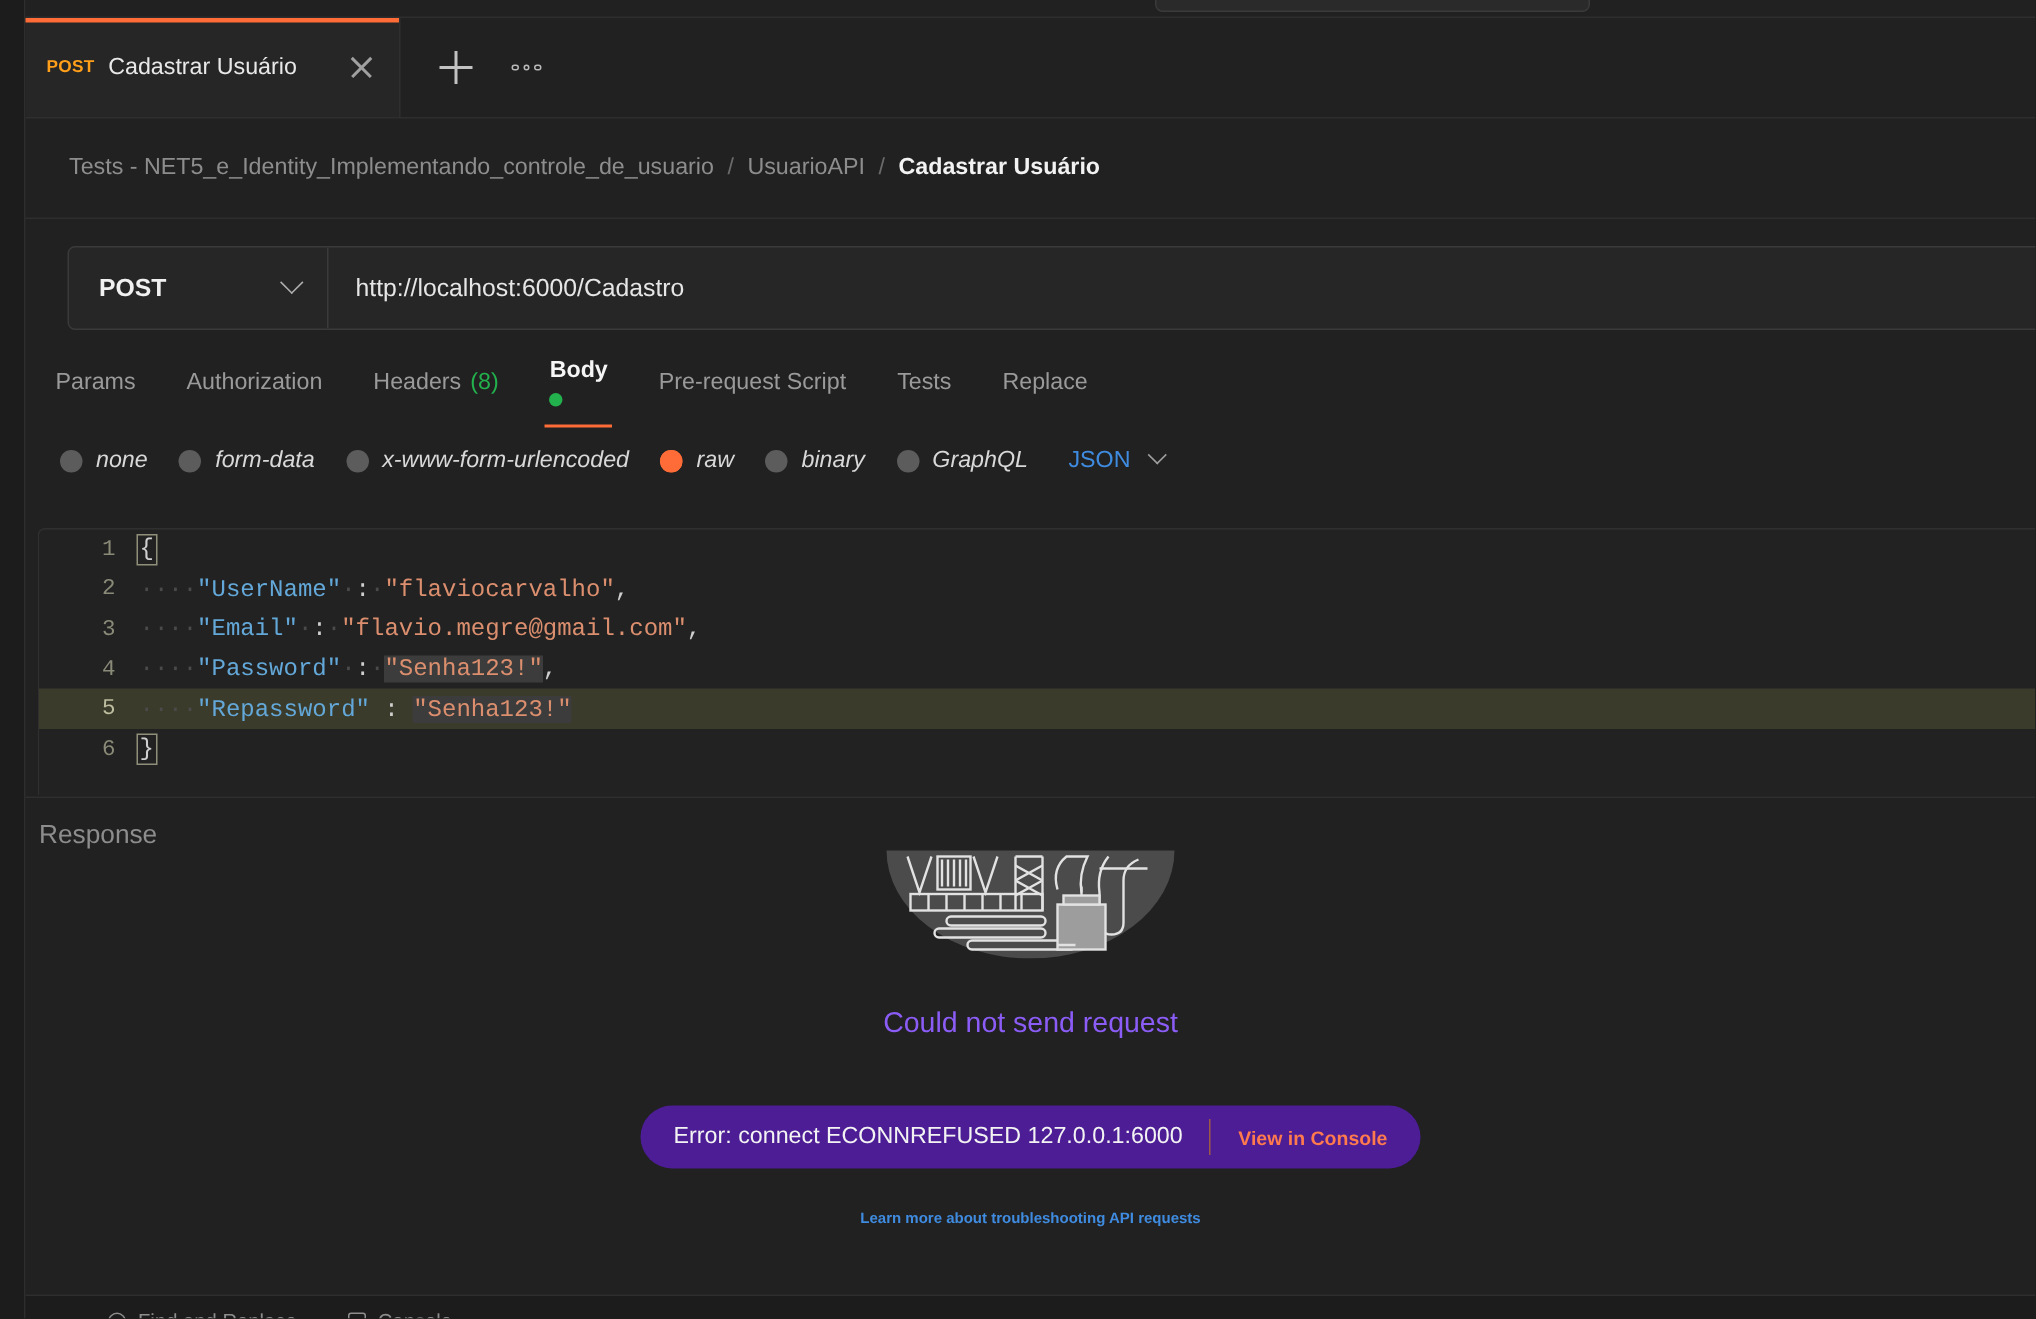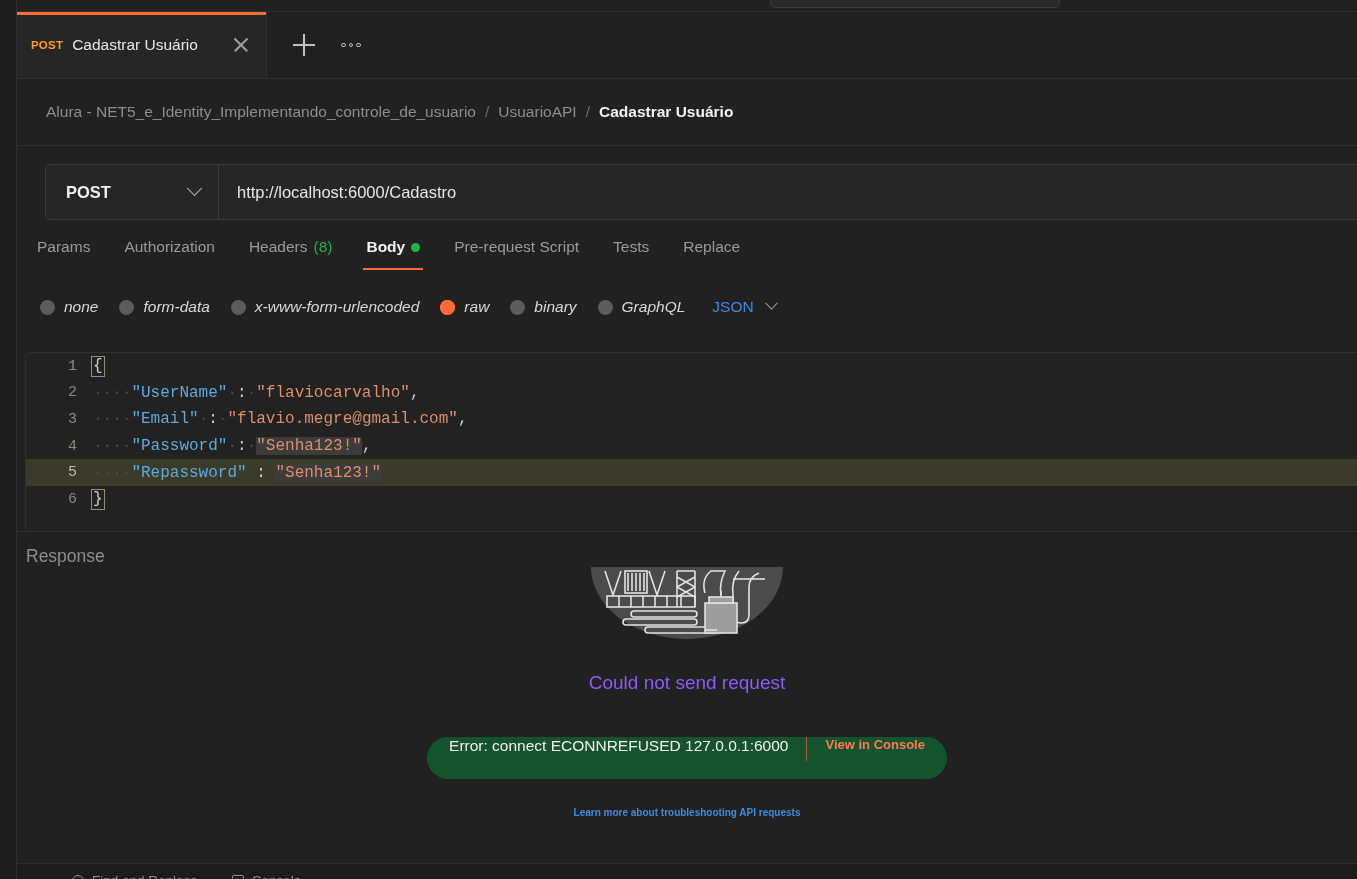--- a/index.html
+++ b/index.html
@@ -204,25 +204,25 @@
     gap: 0;
     font-size: 15.5px;
   }
   .rt {
     position: relative;
     padding: 0 17px 14px 17px;
     color: #9a9a9a;
     cursor: pointer;
     white-space: nowrap;
     display: flex;
-    align-items: center;
+    align-items: flex-start;
     gap: 6px;
   }
   .rt:first-child { padding-left: 0; }
-  .rt.active { color: #f5f5f5; font-weight: bold; }
+  .rt.active { color: #f5f5f5; font-weight: bold; flex-direction: column; }
   .rt.active::after {
     content: "";
     position: absolute;
     left: 14px; right: 14px; bottom: 0;
     height: 2.5px;
     background: #ff6c37;
   }
   .rt .count { color: #22b14c; font-weight: normal; }
   .green-dot {
     width: 9px; height: 9px;
@@ -345,24 +345,24 @@
   }
   .illus { width: 200px; height: 74px; }
   .empty-msg {
     margin-top: 33px;
     color: #8b5cf6;
     font-size: 19px;
   }
   .err-banner {
     margin-top: 43px;
     height: 42px;
-    background: #14532d;
+    background: #4c1d95;
     border-radius: 21px;
     display: flex;
-    align-items: flex-start;
+    align-items: center;
     padding: 0 22px;
   }
   .err-text {
     color: #f3f3f3;
     font-size: 15.5px;
     padding-right: 18px;
   }
   .err-sep {
     width: 1px; height: 24px;
     background: #9c5a46;
@@ -434,21 +434,21 @@
       <span class="plus-btn"></span>
       <span class="dots-btn">
           <i></i>
           <i></i>
           <i></i>
         </span>
     </div>
   </div>
 
   <div class="breadcrumb">
-    <span class="crumb">Alura - NET5_e_Identity_Implementando_controle_de_usuario</span>
+    <span class="crumb">Tests - NET5_e_Identity_Implementando_controle_de_usuario</span>
     <span class="crumb-sep">/</span>
     <span class="crumb">UsuarioAPI</span>
     <span class="crumb-sep">/</span>
     <span class="crumb last">Cadastrar Usuário</span>
   </div>
 
   <div class="url-row">
     <div class="method-sel">
       <span class="m-label">POST</span>
       <span class="chev"></span>

